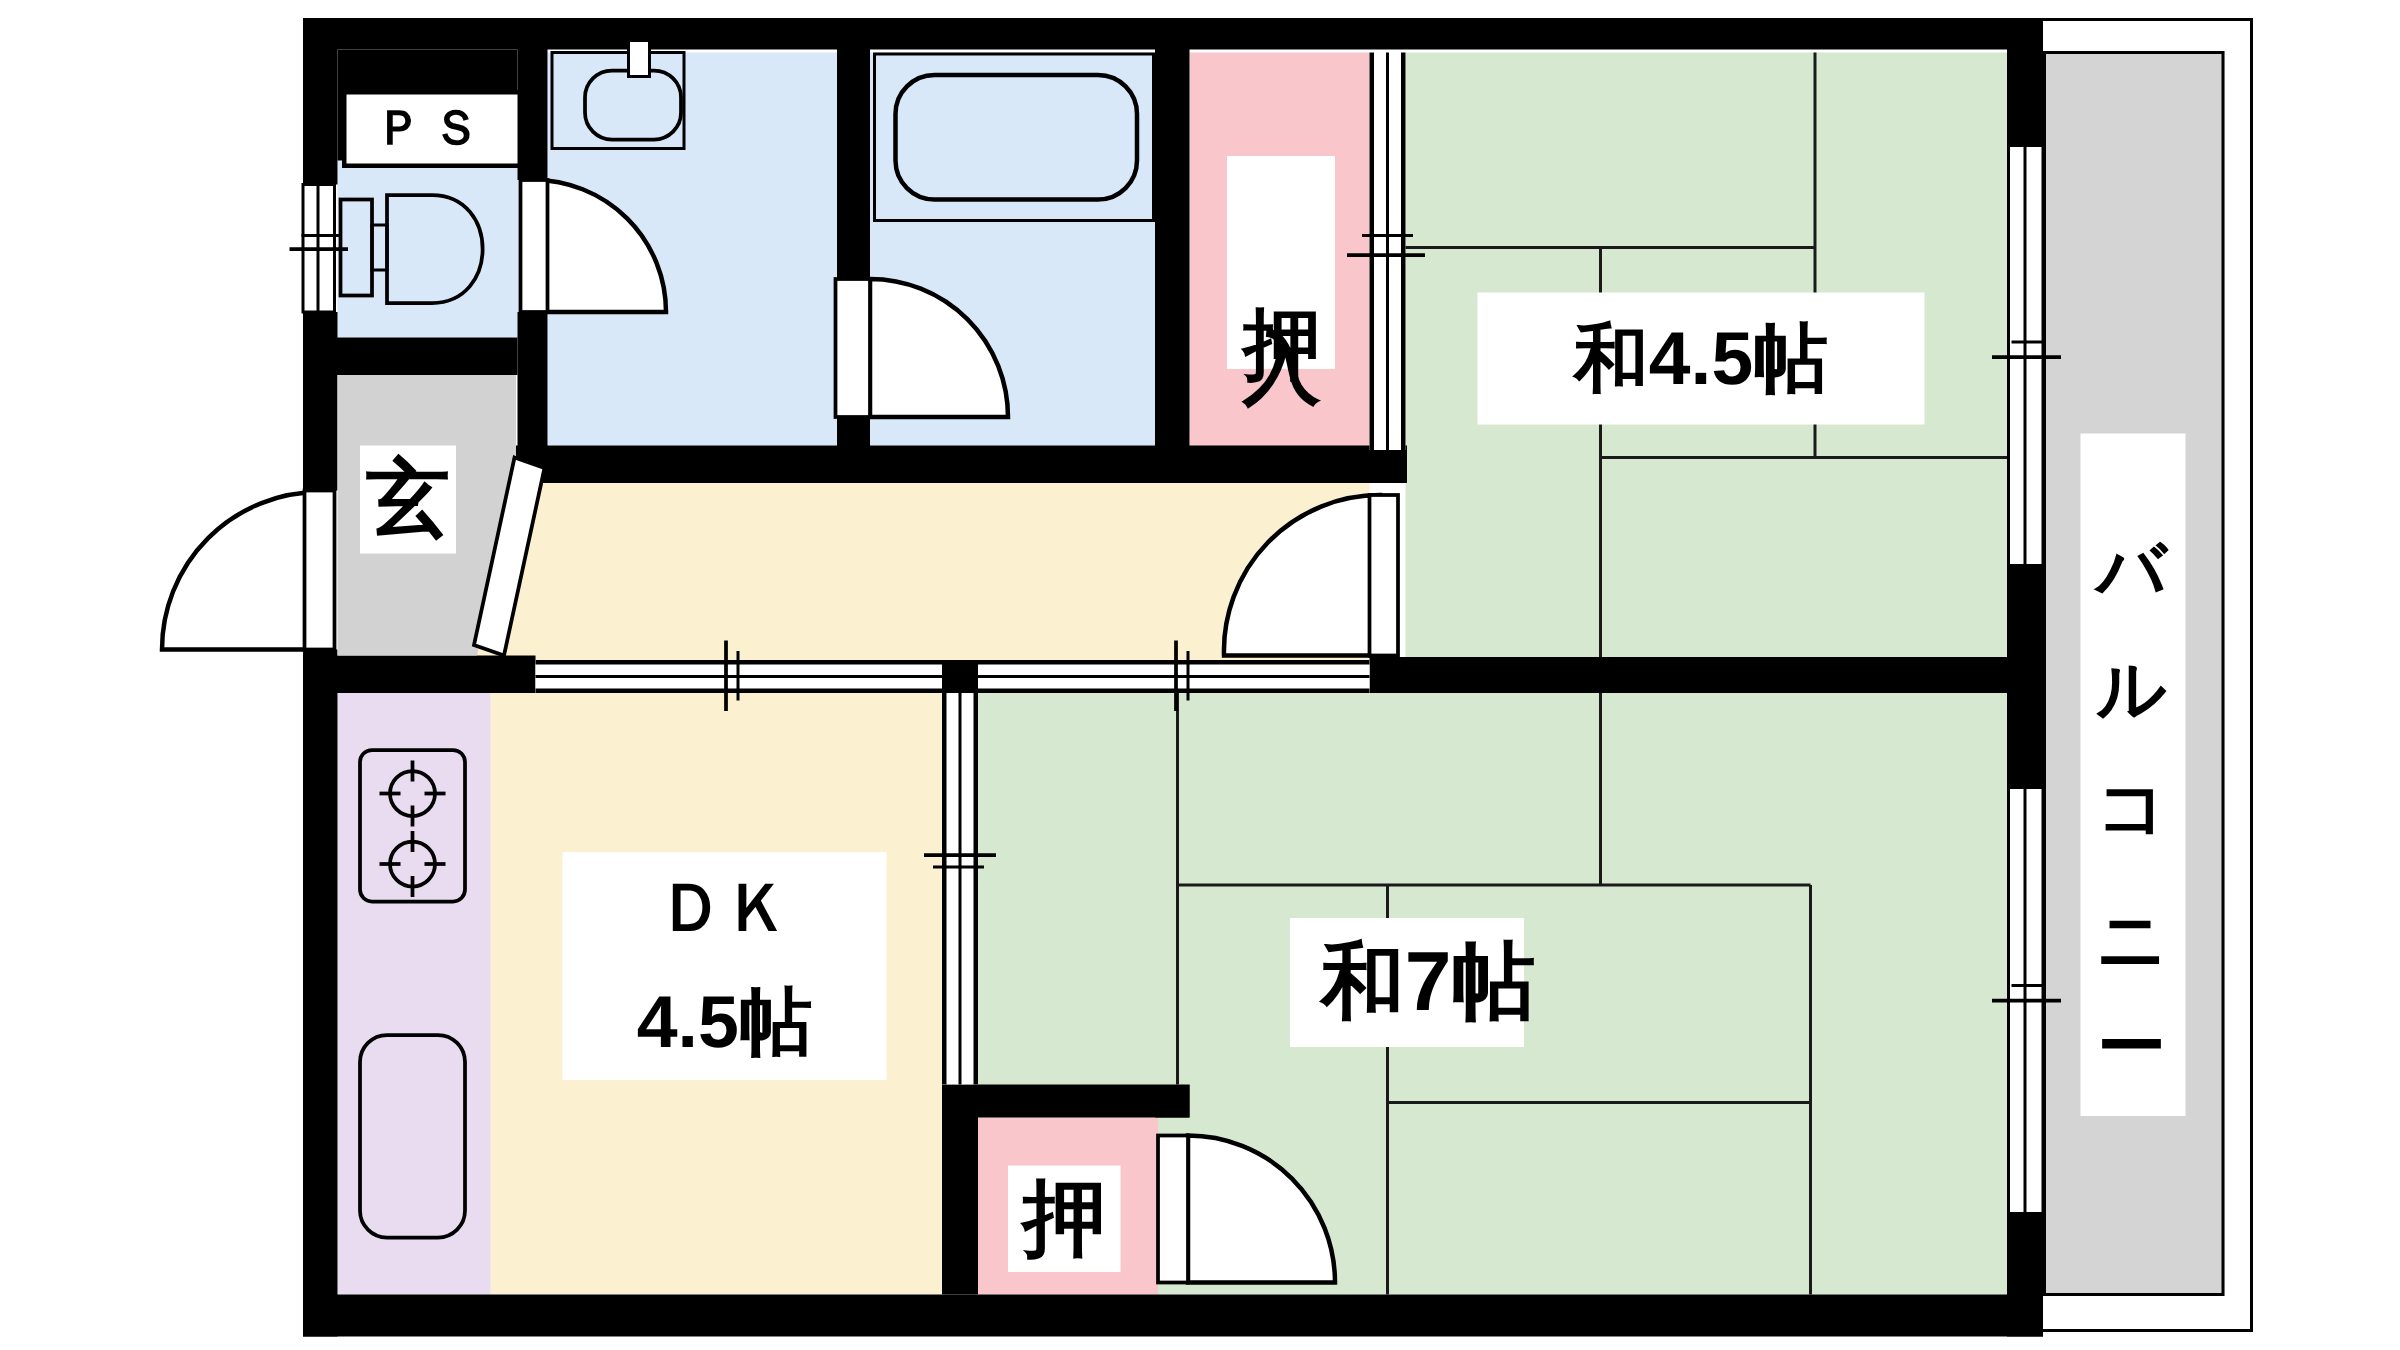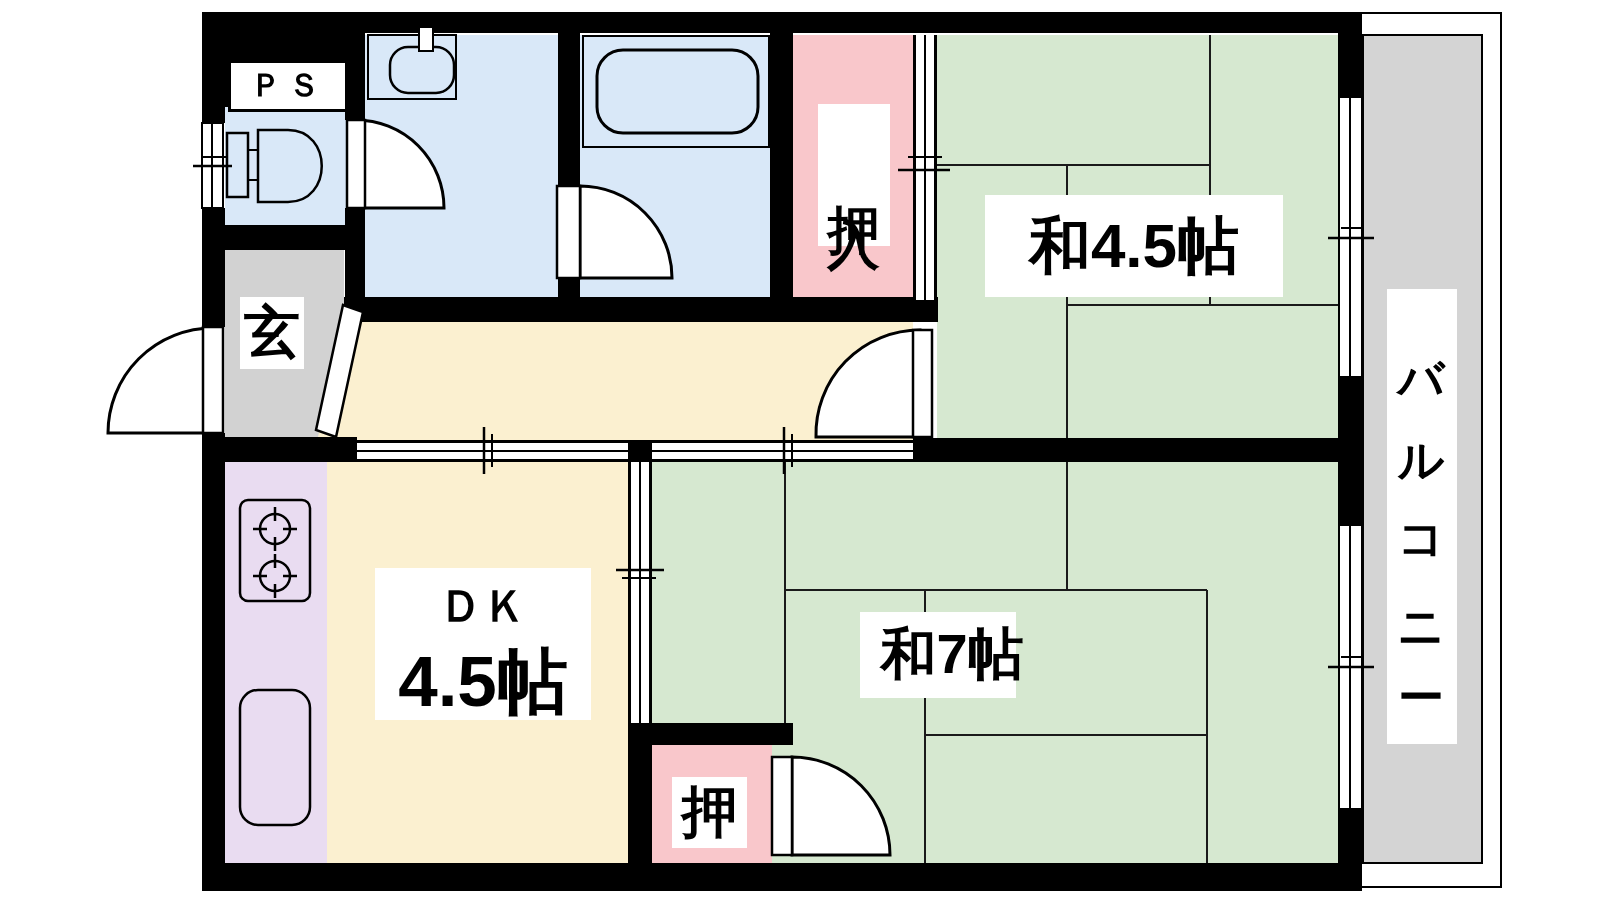--- a/index.html
+++ b/index.html
@@ -192,26 +192,26 @@
   </svg>
 
   <div id="ps-box" style="left:228px;top:36px;width:114px;height:46px;font-size:32px;letter-spacing:6px;margin-top:24px;">
     <span>ＰＳ</span>
   </div>
 
   <div class="lbl" style="left:240px;top:297px;width:64px;height:72px;font-size:56px;">玄</div>
 
   <div class="lbl vert" style="left:818px;top:104px;width:72px;height:142px;font-size:52px;letter-spacing:12px;">押入</div>
 
-  <div class="lbl" style="left:985px;top:195px;width:298px;height:102px;font-size:62px;">和4.5帖</div>
+  <div class="lbl" style="left:985px;top:195px;width:298px;height:88px;font-size:50px;">和4.5帖</div>
 
   <div class="lbl" style="left:860px;top:612px;width:128px;height:86px;font-size:56px;padding-left:28px;">和7帖</div>
 
   <div class="lbl" style="left:375px;top:568px;width:216px;height:152px;flex-direction:column;line-height:76px;">
     <span style="font-size:44px;">ＤＫ</span>
-    <span style="font-size:71px;">4.5帖</span>
+    <span style="font-size:49px;">4.5帖</span>
   </div>
 
   <div class="lbl vert" style="left:1387px;top:289px;width:70px;height:455px;font-size:46px;letter-spacing:34px;">バルコニー</div>
 
   <div class="lbl" style="left:672px;top:777px;width:75px;height:71px;font-size:56px;">押</div>
 
 </div>
 
 </body></html>

